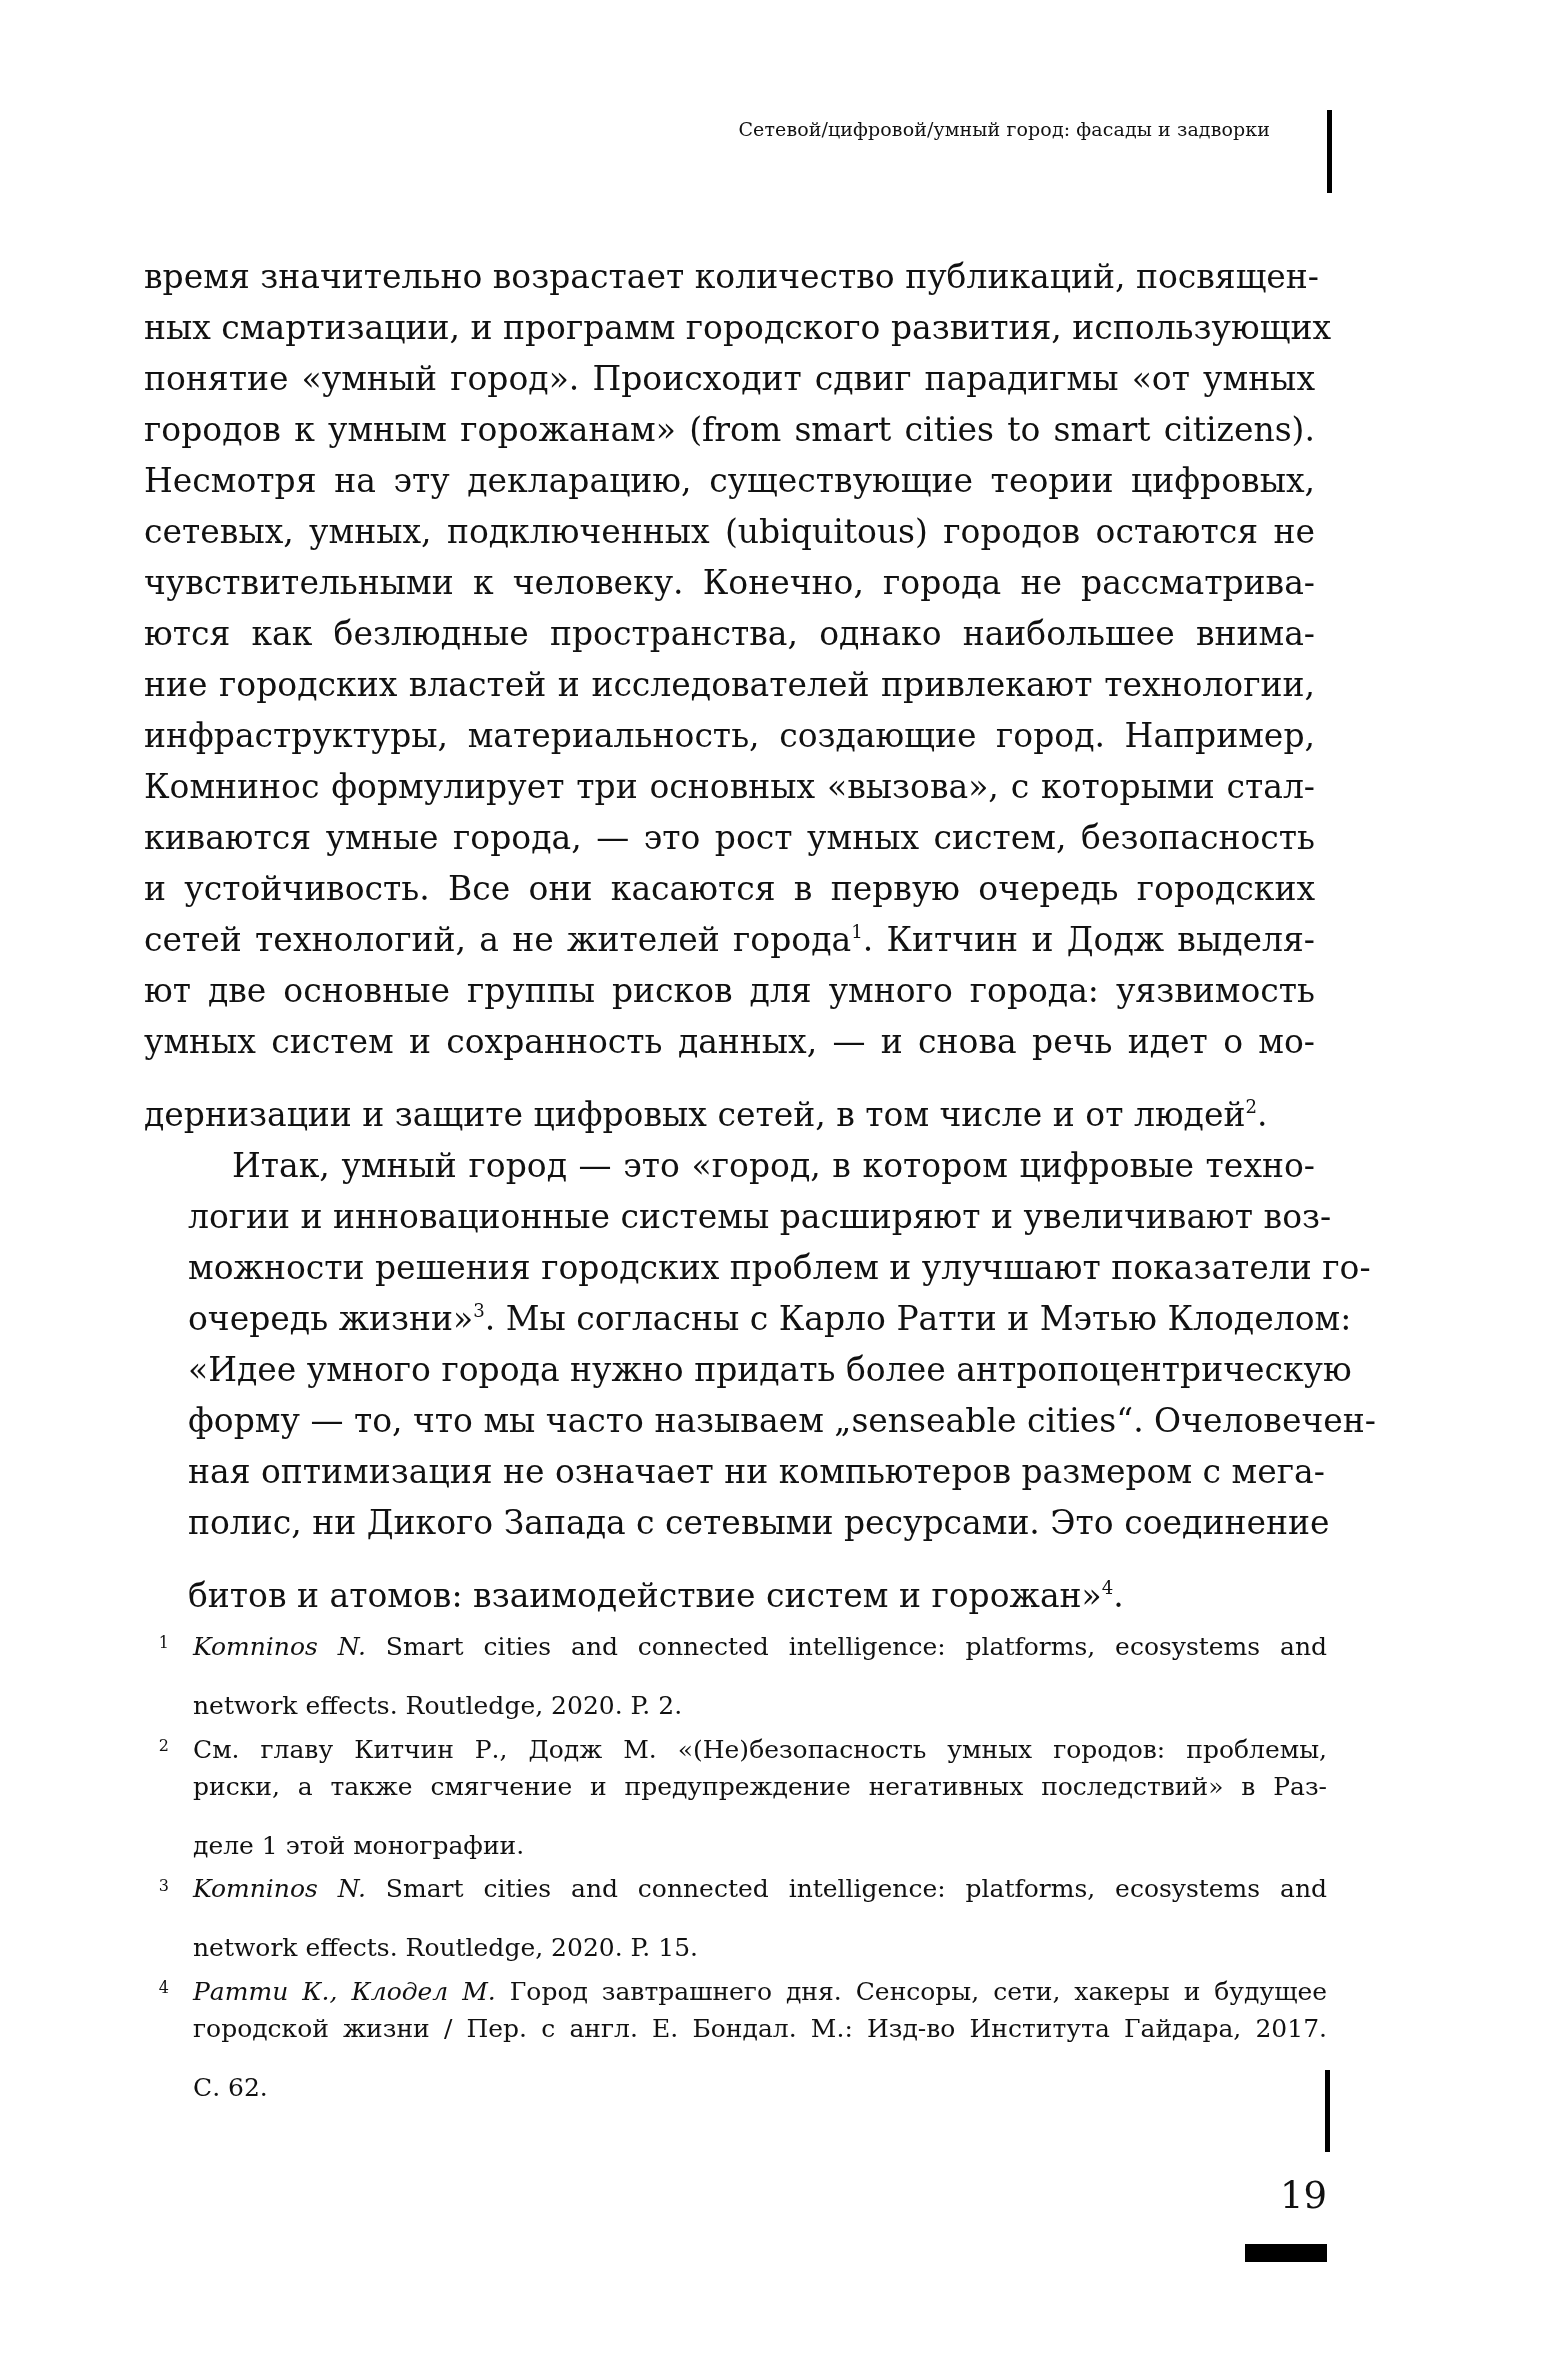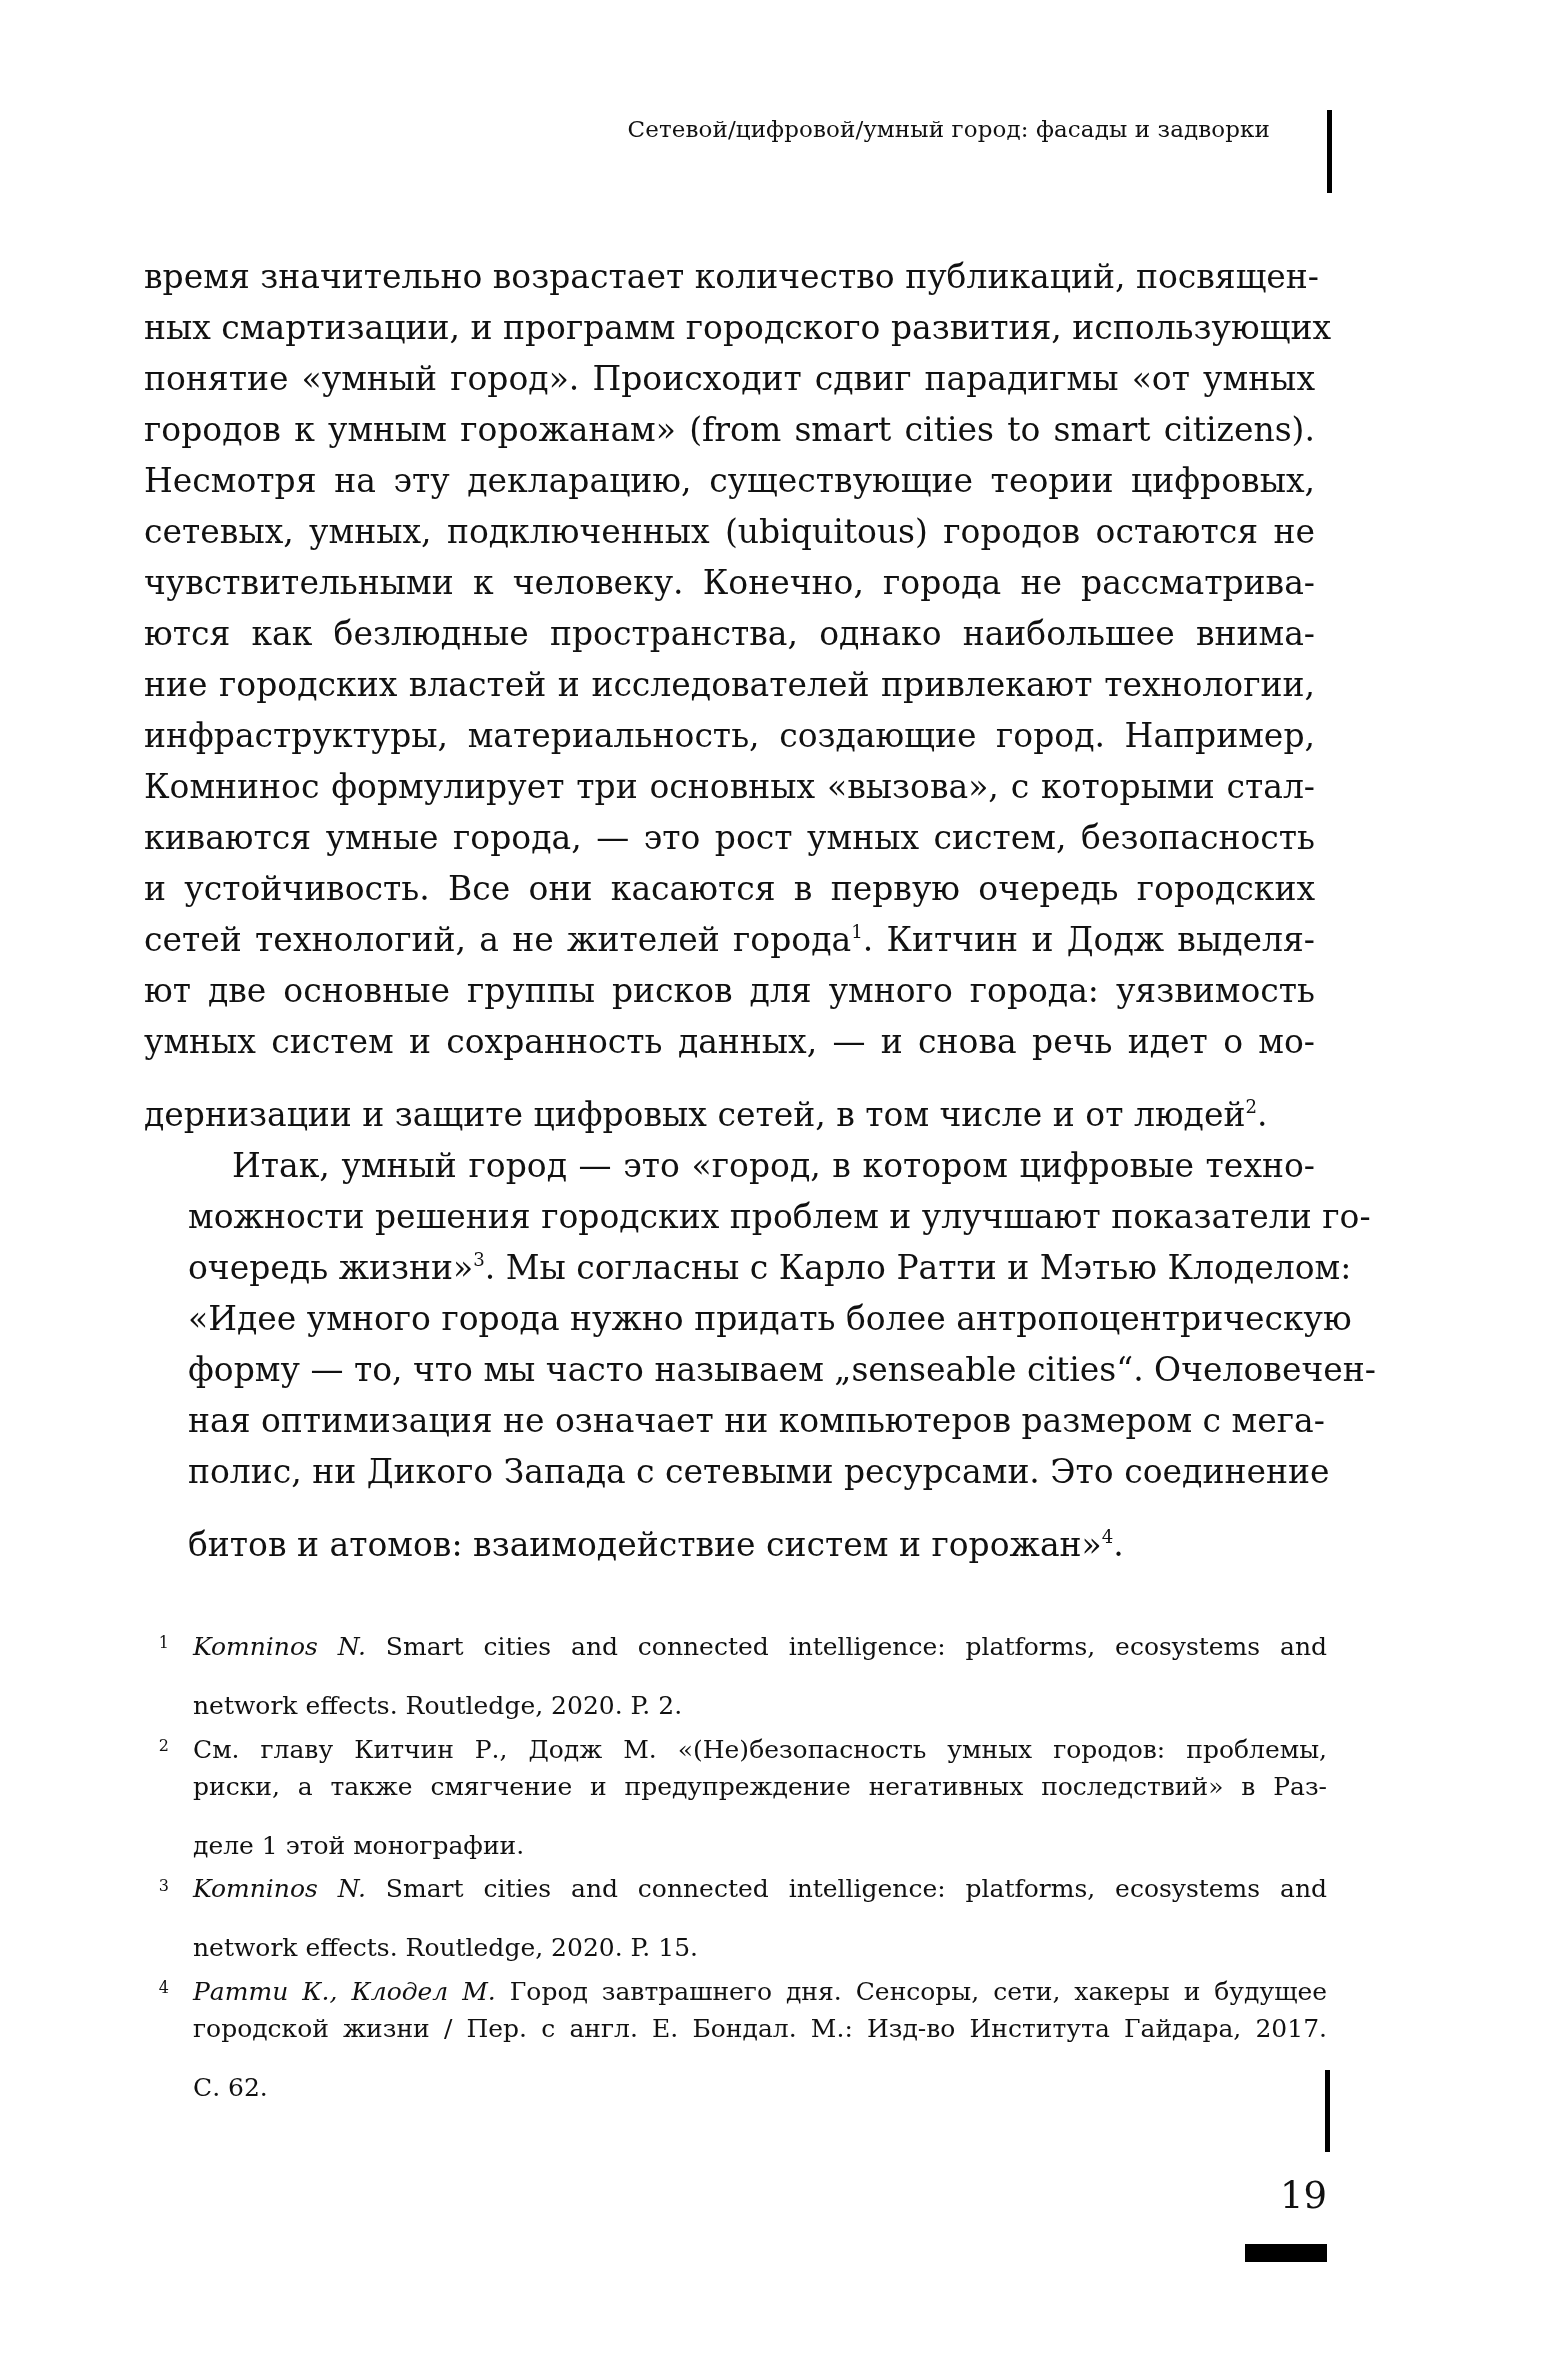--- a/index.html
+++ b/index.html
@@ -1,19 +1,19 @@
 <!DOCTYPE html>
 <html style="font-size:15px"><head>
 <meta charset="utf-8">
 <style>
   html, body { margin: 0; padding: 0; background: #ffffff; }
   body { width: 1550px; height: 2379px; position: relative; overflow: hidden;
          font-family: "DejaVu Serif", "Liberation Serif", serif; color: #111111; }
   .running-header { position: absolute; left: 431px; top: 111px; width: 839px;
-         text-align: right; font-size: 23px; line-height: 37px; letter-spacing: 0.1px; }
+         text-align: right; font-size: 19px; line-height: 37px; letter-spacing: 0.1px; }
   .rule-v { position: absolute; background: #000; width: 4.7px; }
   .rule-top { left: 1327px; top: 110px; height: 83px; }
   .rule-bottom { left: 1325px; top: 2070px; height: 82px; }
   .body-text { position: absolute; left: 144px; top: 251px; width: 1171px;
          font-size: 33px; line-height: 51px; text-align: justify; }
   .body-text p { margin: 0; }
   .body-text p.indent { text-indent: 44px; }
   .line { display: block; text-align: justify; text-align-last: justify; white-space: nowrap; overflow: visible; }
   .line.last { text-align-last: left; margin-top: 22px; }
   sup { font-size: 0.55em; line-height: 0; vertical-align: 0.7em; }
@@ -48,20 +48,21 @@
     <span class="line">Комнинос формулирует три основных «вызова», с которыми стал-</span>
     <span class="line">киваются умные города, — это рост умных систем, безопасность</span>
     <span class="line">и устойчивость. Все они касаются в первую очередь городских</span>
     <span class="line"><span>сетей технологий, а не жителей города</span><sup>1</sup><span>. Китчин и Додж выделя-</span></span>
     <span class="line">ют две основные группы рисков для умного города: уязвимость</span>
     <span class="line">умных систем и сохранность данных, — и снова речь идет о мо-</span>
     <span class="line last"><span>дернизации и защите цифровых сетей, в том числе и от людей</span><sup>2</sup><span>.</span></span>
   </p>
   <p class="indent">
     <span class="line" style="padding-left:44px">Итак, умный город — это «город, в котором цифровые техно-</span>
+    <span class="line">логии и инновационные системы расширяют и увеличивают воз-</span>
     <span class="line">можности решения городских проблем и улучшают показатели го-</span>
     <span class="line"><span>очередь жизни»</span><sup>3</sup><span>. Мы согласны с Карло Ратти и Мэтью Клоделом:</span></span>
     <span class="line">«Идее умного города нужно придать более антропоцентрическую</span>
     <span class="line">форму — то, что мы часто называем „senseable cities“. Очеловечен-</span>
     <span class="line">ная оптимизация не означает ни компьютеров размером с мега-</span>
     <span class="line">полис, ни Дикого Запада с сетевыми ресурсами. Это соединение</span>
     <span class="line last"><span>битов и атомов: взаимодействие систем и горожан»</span><sup>4</sup><span>.</span></span>
   </p>
 </div>
 

